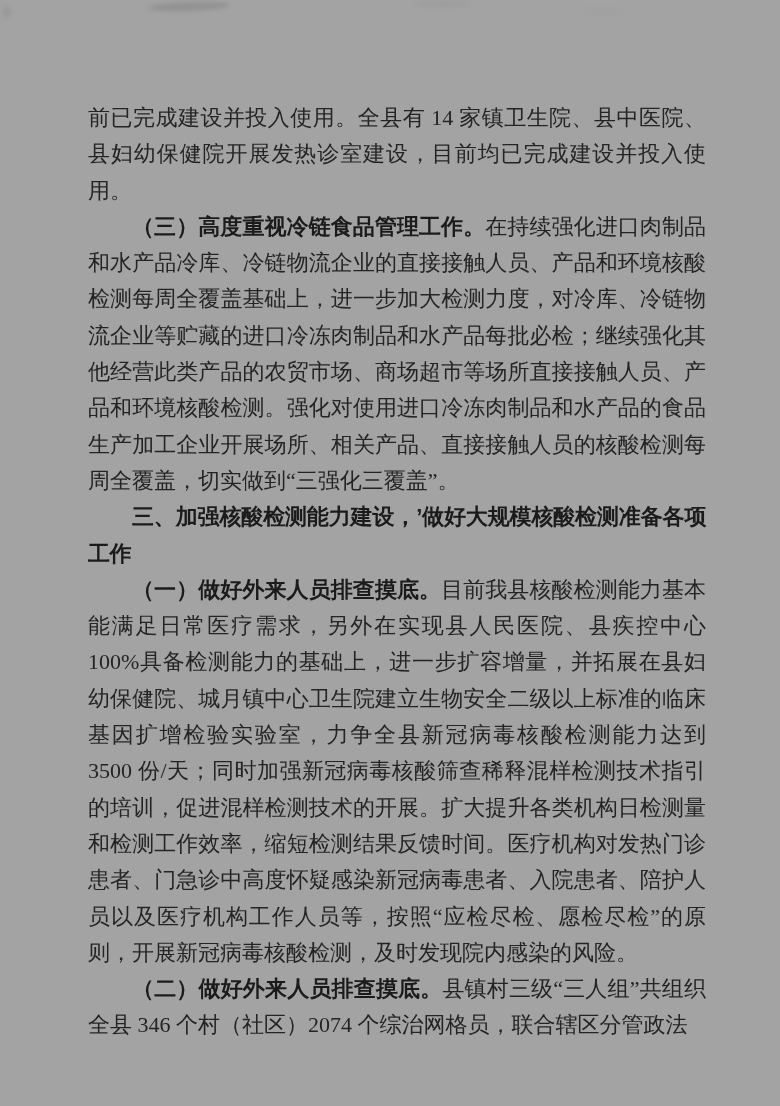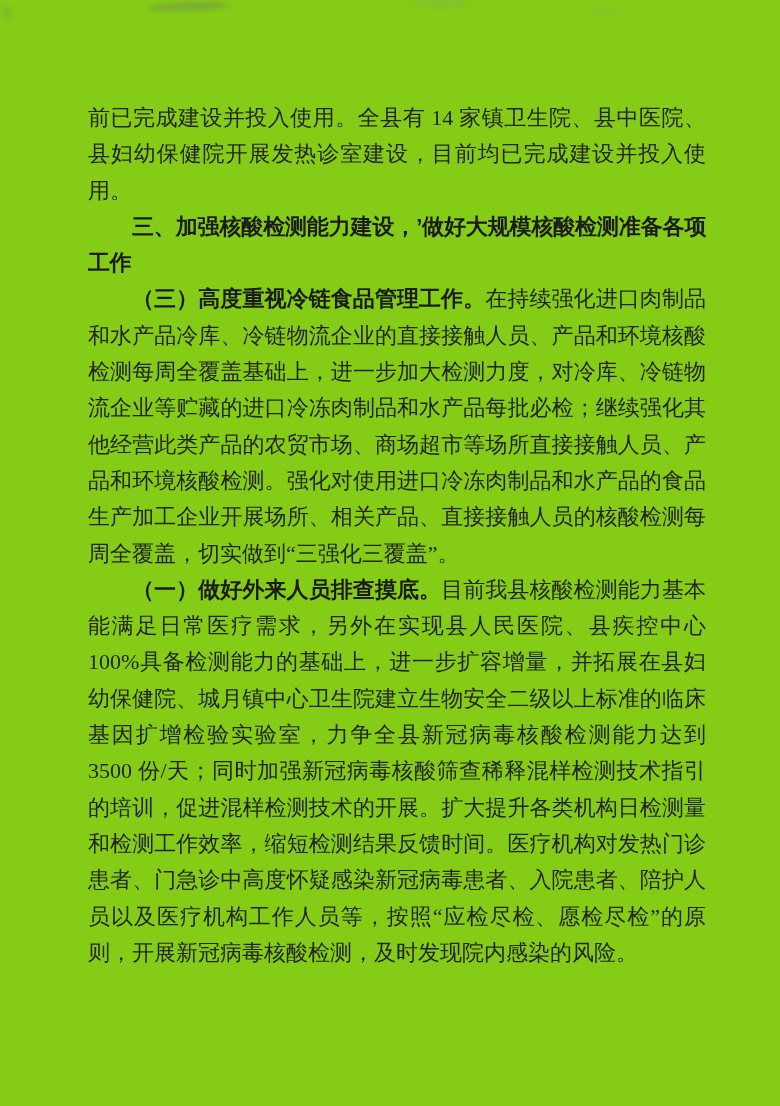--- a/index.html
+++ b/index.html
@@ -9,21 +9,21 @@
   body {
     width: 780px;
     height: 1106px;
     background: #fdfdfc;
     overflow: hidden;
   }
   .page {
     position: relative;
     width: 780px;
     height: 1106px;
-    background: #84cc16;
+    background: #a3a3a3;
   }
   
   .smudge {
     position: absolute;
     border-radius: 50%;
     filter: blur(2px);
   }
   .smudge-1 {
     left: 148px; top: 2px;
     width: 82px; height: 9px;
@@ -79,17 +79,18 @@
 </head>
 <body>
 
 <div class="page">
   <div class="smudge smudge-1"></div>
   <div class="smudge smudge-2"></div>
   <div class="smudge smudge-3"></div>
   <div class="smudge smudge-4"></div>
   <div class="doc" id="doc-body">
       <p class="para no-indent"><span class="seg">前已完成建设并投入使用。全县有 14 家镇卫生院、县中医院、县妇幼保健院开展发热诊室建设，目前均已完成建设并投入使用。</span></p>
+      <p class="para"><span class="seg bold">（三）高度重视冷链食品管理工作。</span><span class="seg">在持续强化进口肉制品和水产品冷库、冷链物流企业的直接接触人员、产品和环境核酸检测每周全覆盖基础上，进一步加大检测力度，对冷库、冷链物流企业等贮藏的进口冷冻肉制品和水产品每批必检；继续强化其他经营此类产品的农贸市场、商场超市等场所直接接触人员、产品和环境核酸检测。强化对使用进口冷冻肉制品和水产品的食品生产加工企业开展场所、相关产品、直接接触人员的核酸检测每周全覆盖，切实做到“三强化三覆盖”。</span></p>
       <p class="para heading"><span class="seg bold">三、加强核酸检测能力建设，’做好大规模核酸检测准备各项工作</span></p>
-      <p class="para"><span class="seg bold">（三）高度重视冷链食品管理工作。</span><span class="seg">在持续强化进口肉制品和水产品冷库、冷链物流企业的直接接触人员、产品和环境核酸检测每周全覆盖基础上，进一步加大检测力度，对冷库、冷链物流企业等贮藏的进口冷冻肉制品和水产品每批必检；继续强化其他经营此类产品的农贸市场、商场超市等场所直接接触人员、产品和环境核酸检测。强化对使用进口冷冻肉制品和水产品的食品生产加工企业开展场所、相关产品、直接接触人员的核酸检测每周全覆盖，切实做到“三强化三覆盖”。</span></p>
       <p class="para"><span class="seg bold">（一）做好外来人员排查摸底。</span><span class="seg">目前我县核酸检测能力基本能满足日常医疗需求，另外在实现县人民医院、县疾控中心 100%具备检测能力的基础上，进一步扩容增量，并拓展在县妇幼保健院、城月镇中心卫生院建立生物安全二级以上标准的临床基因扩增检验实验室，力争全县新冠病毒核酸检测能力达到 3500 份/天；同时加强新冠病毒核酸筛查稀释混样检测技术指引的培训，促进混样检测技术的开展。扩大提升各类机构日检测量和检测工作效率，缩短检测结果反馈时间。医疗机构对发热门诊患者、门急诊中高度怀疑感染新冠病毒患者、入院患者、陪护人员以及医疗机构工作人员等，按照“应检尽检、愿检尽检”的原则，开展新冠病毒核酸检测，及时发现院内感染的风险。</span></p>
+      <p class="para"><span class="seg bold">（二）做好外来人员排查摸底。</span><span class="seg">县镇村三级“三人组”共组织全县 346 个村（社区）2074 个综治网格员，联合辖区分管政法</span></p>
     </div>
 </div>
 
 </body></html>

